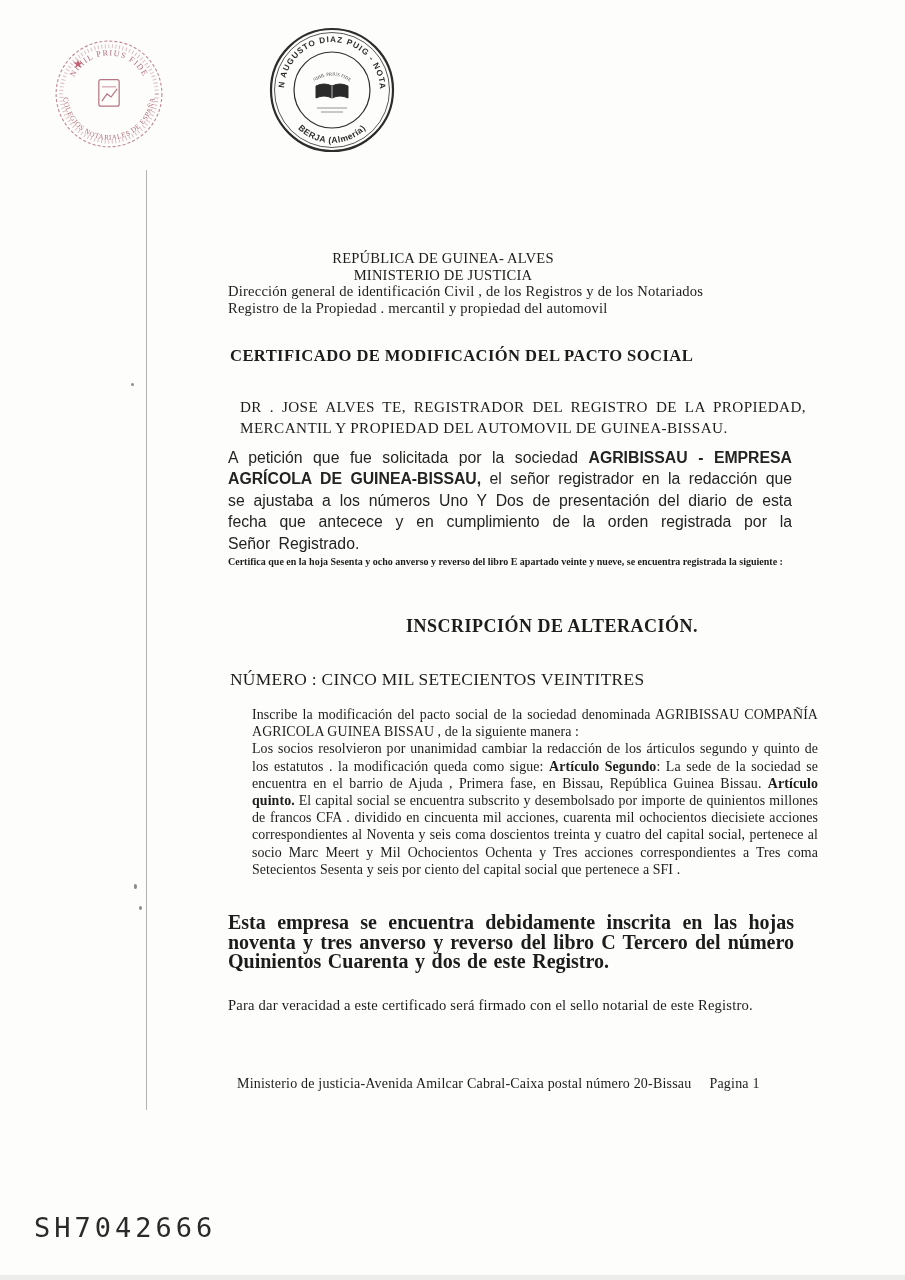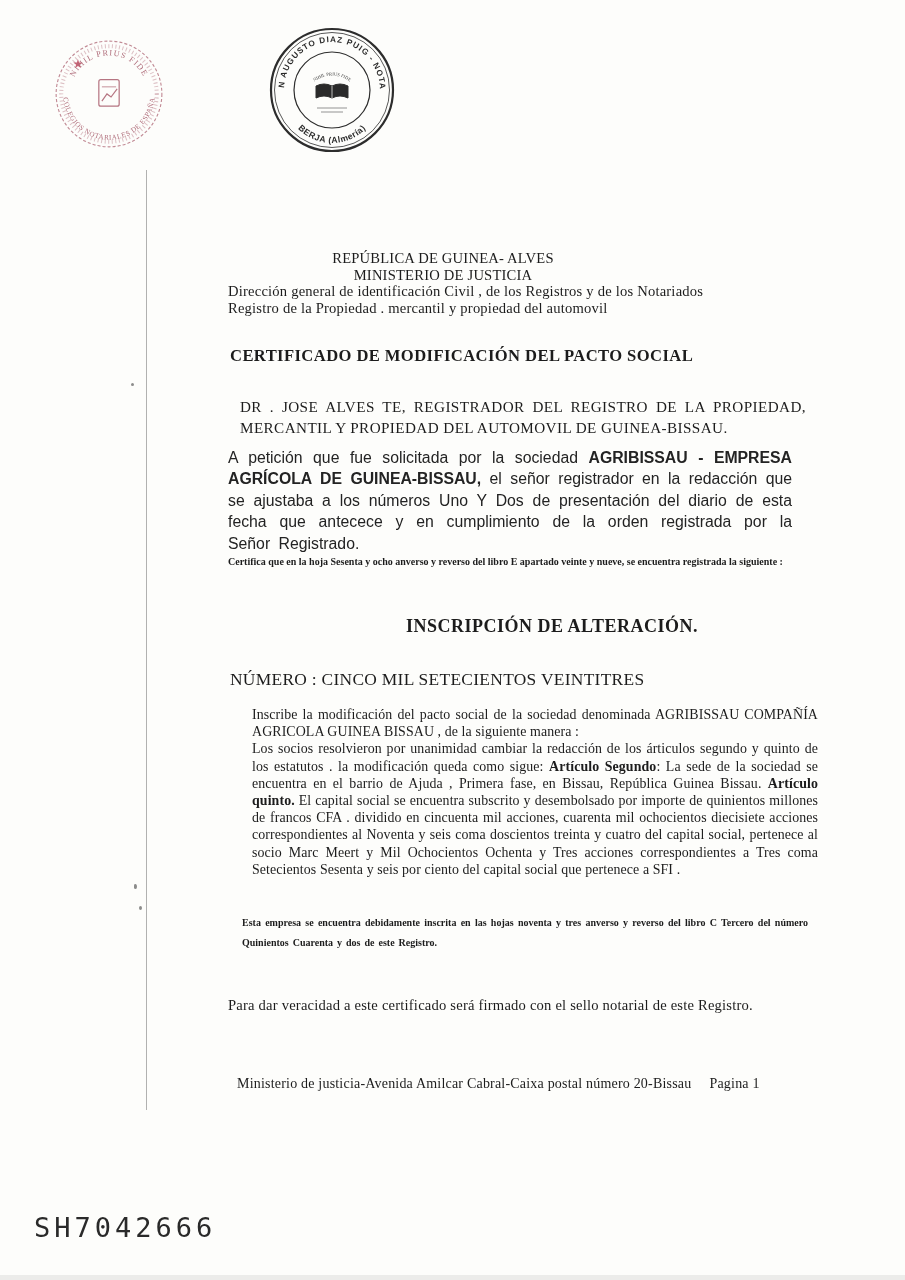--- a/index.html
+++ b/index.html
@@ -41,21 +41,21 @@
 
   .p-certifies { left:228px; top:552px; width:566px; font-weight:bold; font-size:10px; line-height:20px; text-align:justify; }
 
   .h-inscripcion { left:228px; top:616px; width:470px; text-align:right; font-weight:bold; font-size:18px; letter-spacing:.5px; }
 
   .h-numero { left:230px; top:669px; width:566px; font-size:17.4px; letter-spacing:.3px; }
 
   .p-inscribe { left:228px; top:706px; width:566px; font-size:13.9px; line-height:17.2px; text-align:justify; letter-spacing:.1px;margin-left:24px; }
   .p-inscribe b { font-weight:bold; }
 
-  .p-registered { left:228px; top:913px; width:566px; font-weight:bold; font-size:10px; line-height:19.6px; text-align:justify; word-spacing:1.5px;margin-left:14px; }
+  .p-registered { left:228px; top:913px; width:566px; font-weight:bold; font-size:20px; line-height:19.6px; text-align:justify; word-spacing:1.5px; }
 
   .p-veracity { left:228px; top:997px; width:566px; font-size:14.6px; letter-spacing:.2px; }
 
   .footer { left:237px; top:1076px; width:560px; font-size:14px; letter-spacing:.2px; }
   .footer .page-no { margin-left:18px;font-family:Liberation Serif, serif; }
 
   .serial {
     left:34px; top:1212px;
     font-family:"DejaVu Sans Mono", monospace;
     font-size:27px; letter-spacing:4px; color:#2a2a2a;

